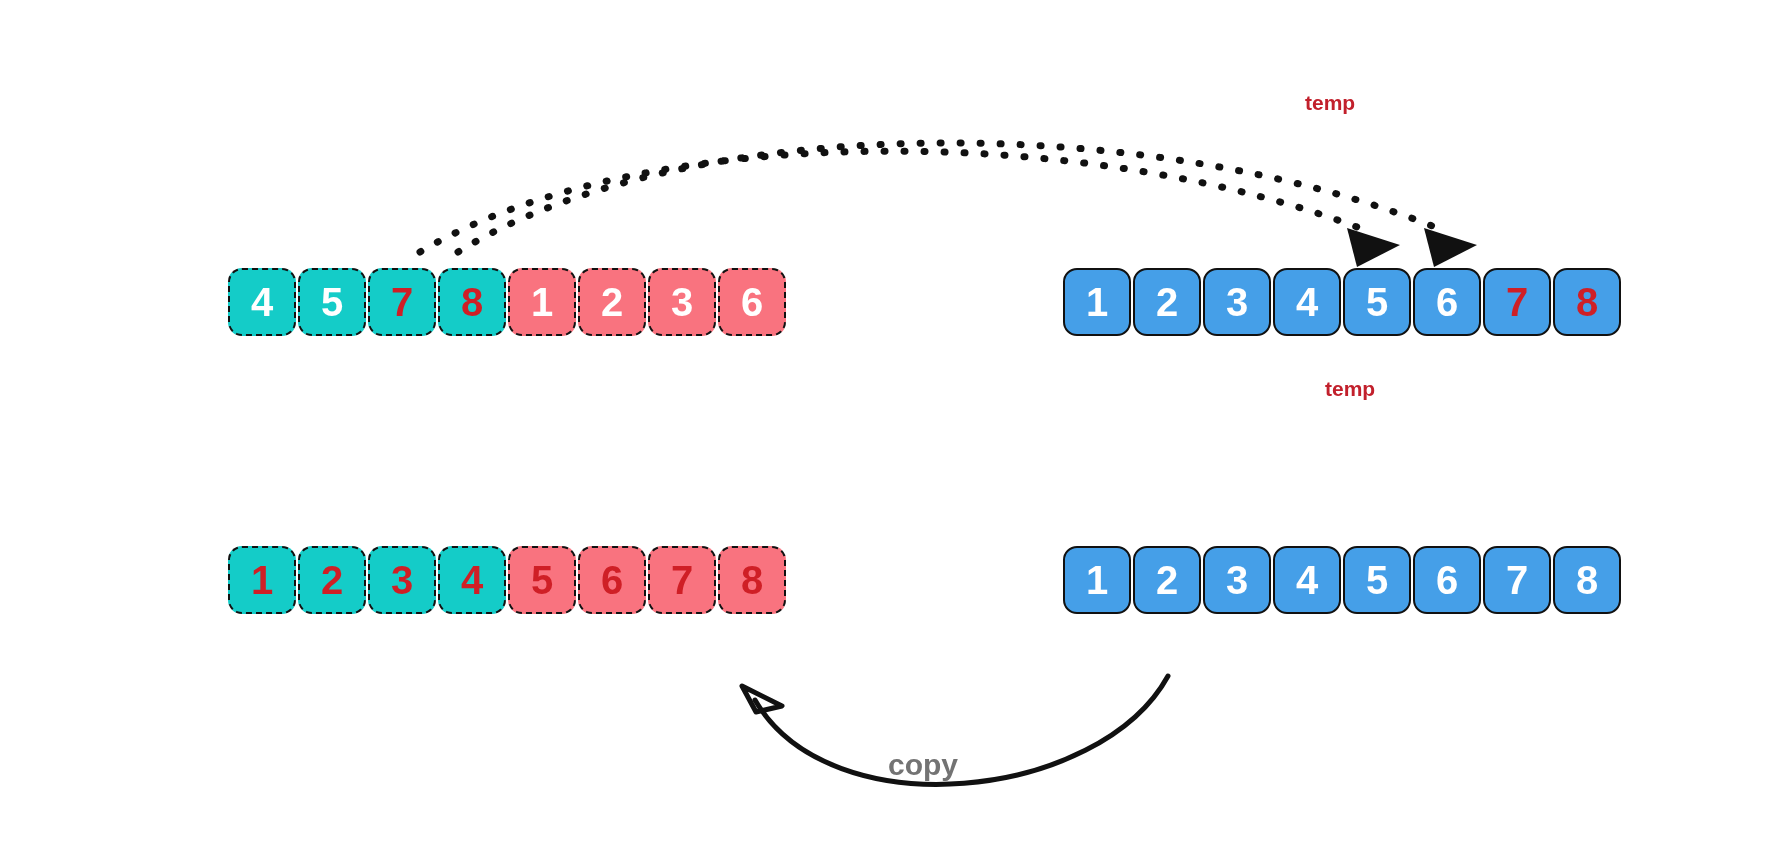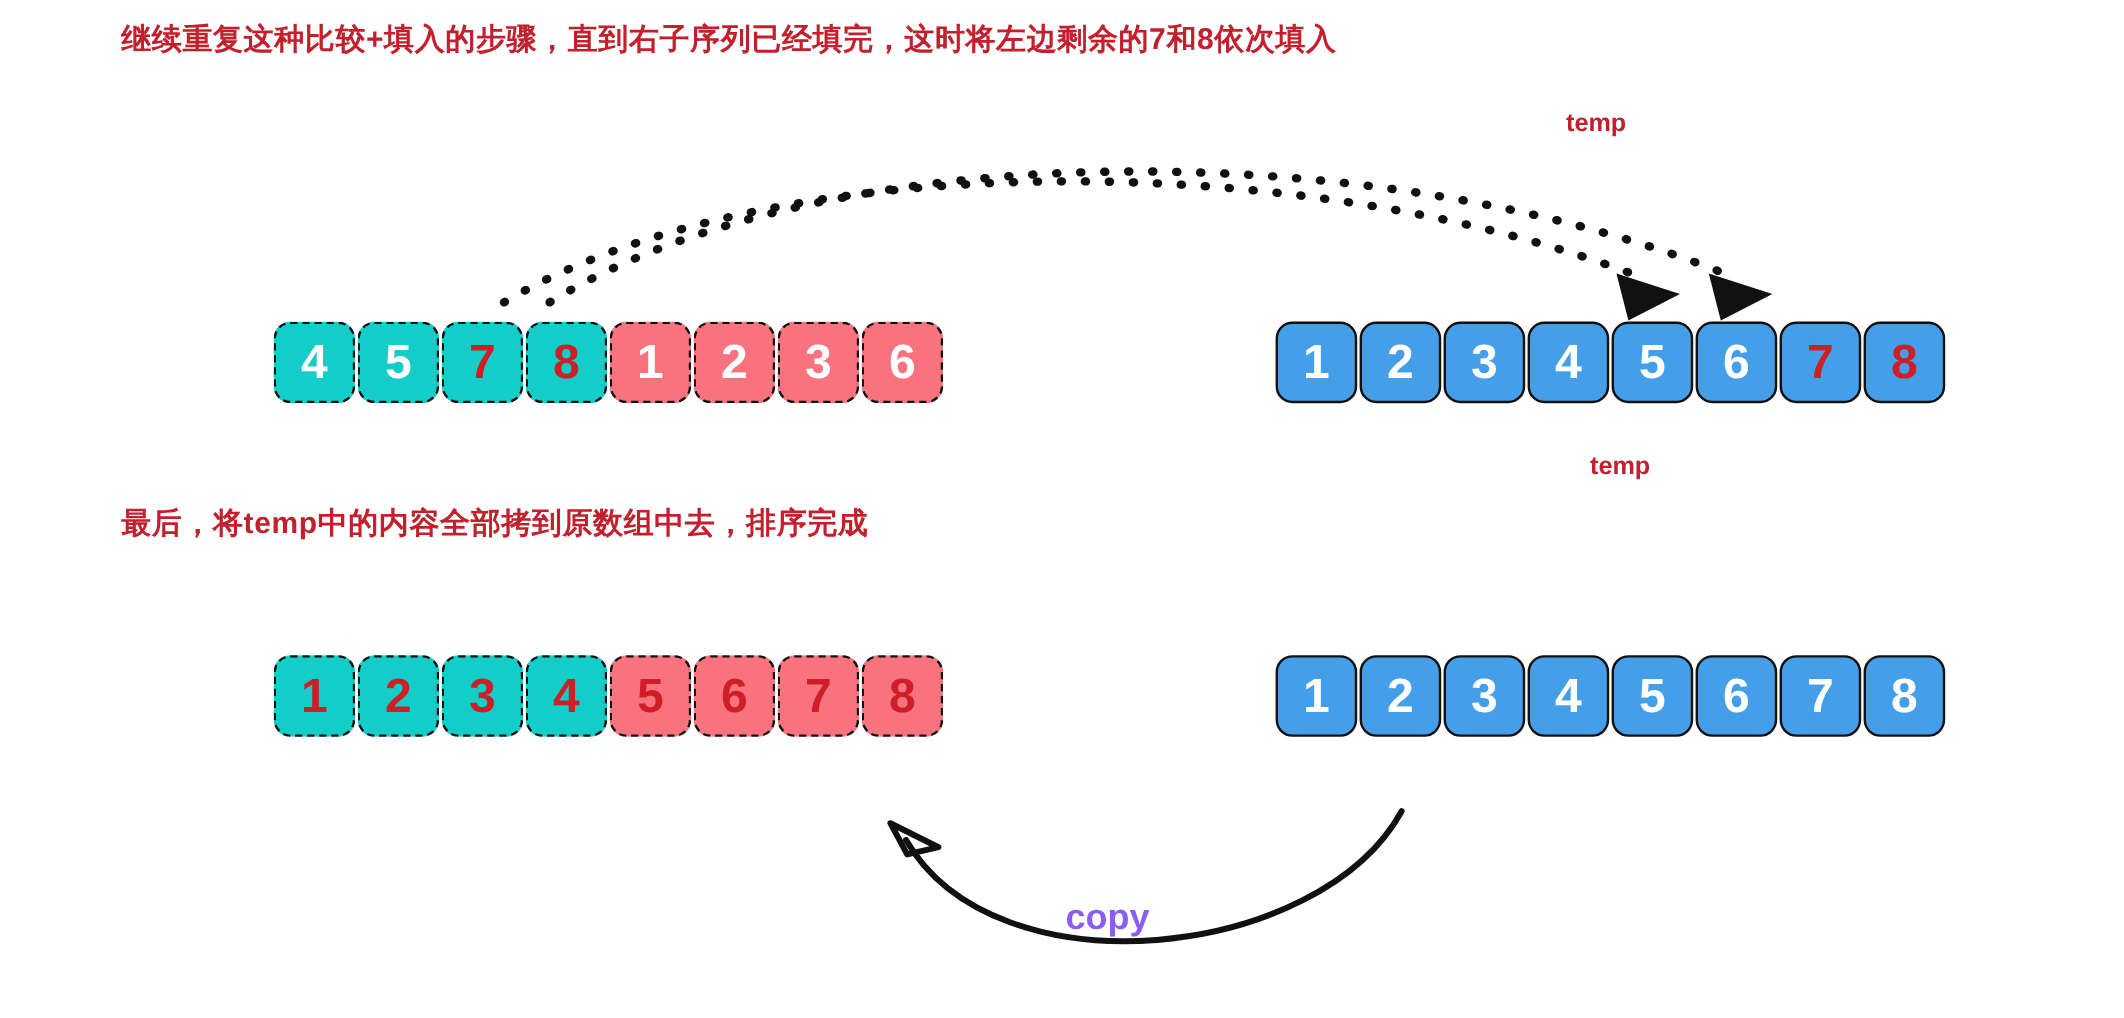--- a/index.html
+++ b/index.html
@@ -49,21 +49,21 @@
     text-align: center;
   }
   #temp-label-top  { left: 1305px; top: 91px; }
   #temp-label-bot  { left: 1325px; top: 377px; }
 
   
   #copy-label {
     position: absolute;
     left: 888px;
     top: 748px;
-    color: #8b5cf6;
+    color: #737373;
     font-weight: bold;
     font-size: 30px;
     white-space: nowrap;
   }
 
   
   .array {
     position: absolute;
     display: flex;
     align-items: flex-start;
@@ -114,23 +114,21 @@
     width: 1770px;
     height: 848px;
     pointer-events: none;
   }
 </style>
 </head>
 <body>
 
 <div class="canvas">
 
-  <div class="caption" id="caption-top">继续重复这种比较+填入的步骤，直到右子序列已经填完，这时将左边剩余的7和8依次填入</div>
-
-  <div class="caption" id="caption-bottom">最后，将temp中的内容全部拷到原数组中去，排序完成</div>
+
 
   <div class="temp-label" id="temp-label-top">temp</div>
 
   <div class="temp-label" id="temp-label-bot">temp</div>
 
   <div id="copy-label">copy</div>
 
   <div class="array" id="array-left-top">
       <div class="cell teal">
         <span class="txt-white">4</span>

